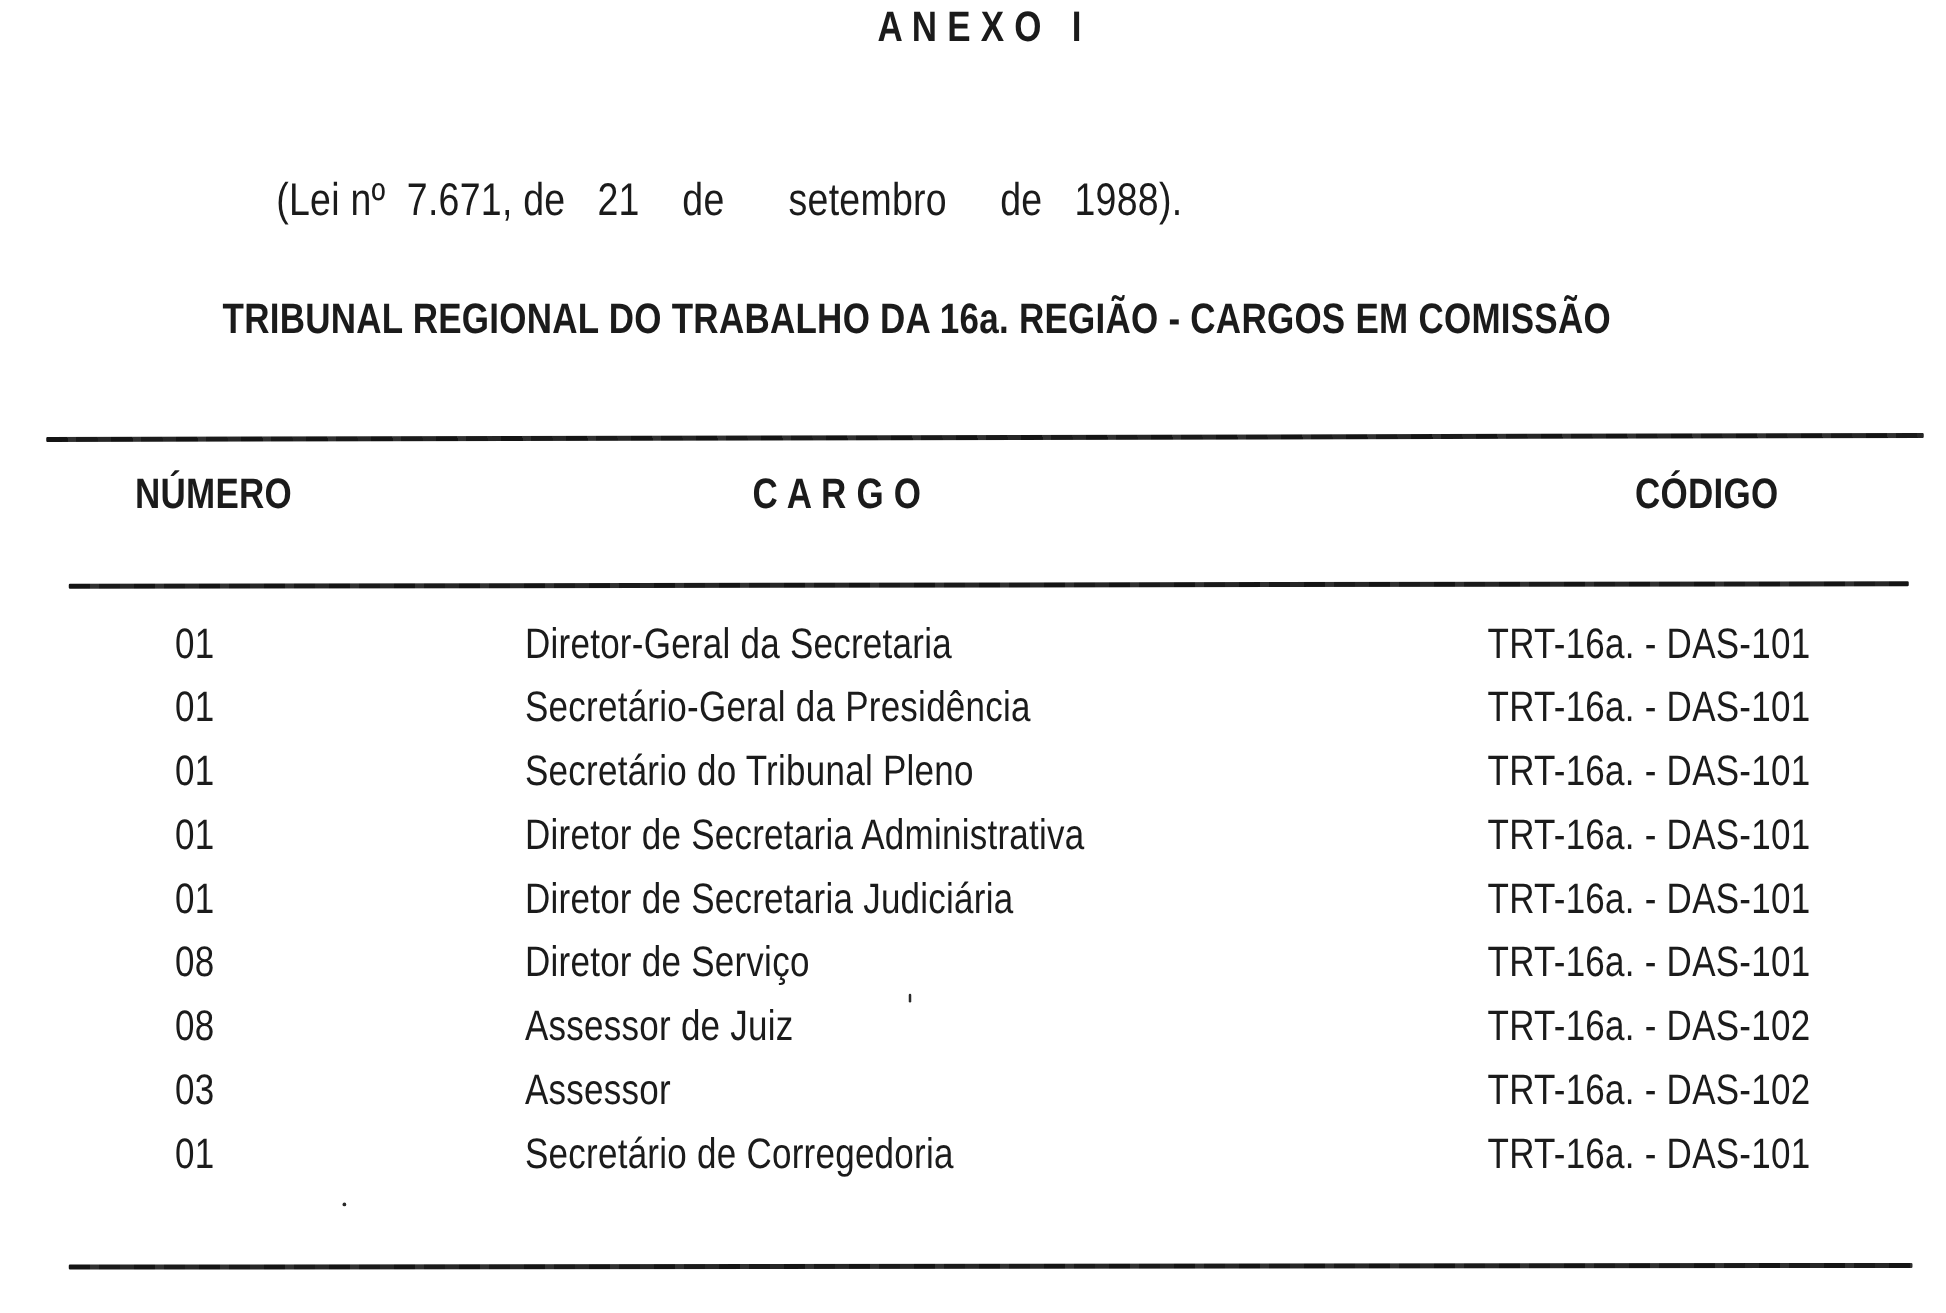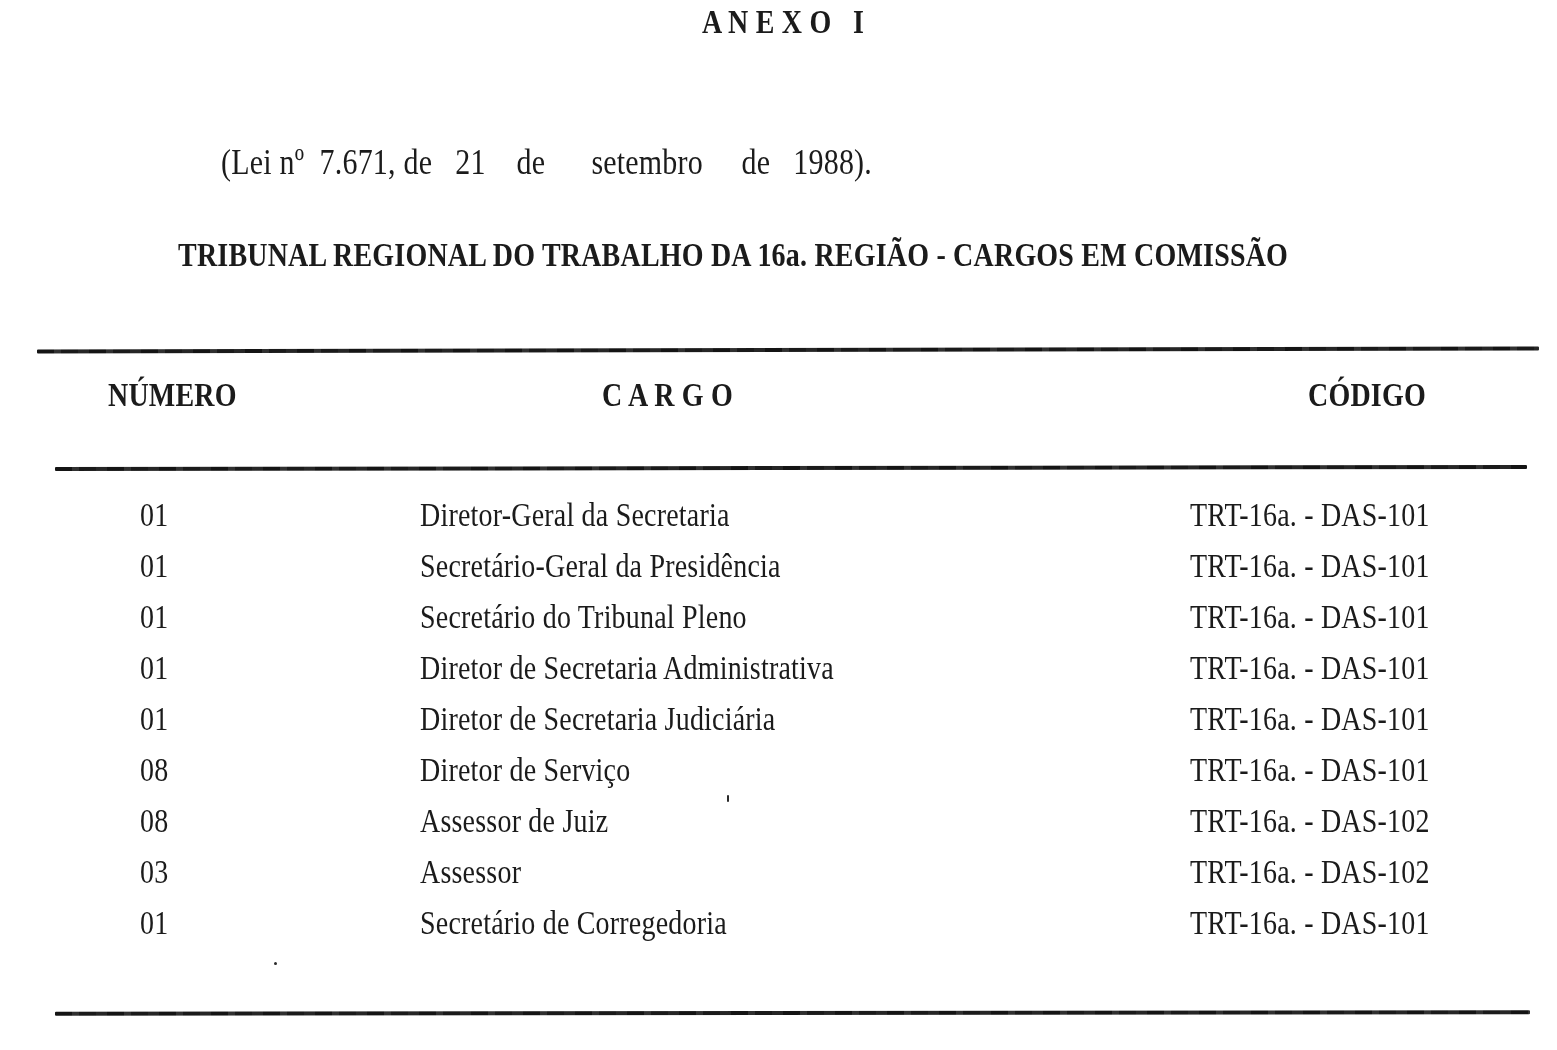--- a/index.html
+++ b/index.html
@@ -2,21 +2,21 @@
 <html><head>
 <meta charset="utf-8">
 <style>
   html, body { margin: 0; padding: 0; background: #e8e8e8; }
   .page {
     position: relative;
     width: 1557px;
     height: 1050px;
     background: #ffffff;
     overflow: hidden;
-    font-family: Liberation Serif, serif;
+    font-family: Liberation Sans, sans-serif;
     color: #1b1b1b;
   }
   .tw {
     position: absolute;
     line-height: 1;
     white-space: pre;
     transform: scaleY(1.22);
     transform-origin: top left;
     letter-spacing: 0.2px;
     -webkit-font-smoothing: none;

